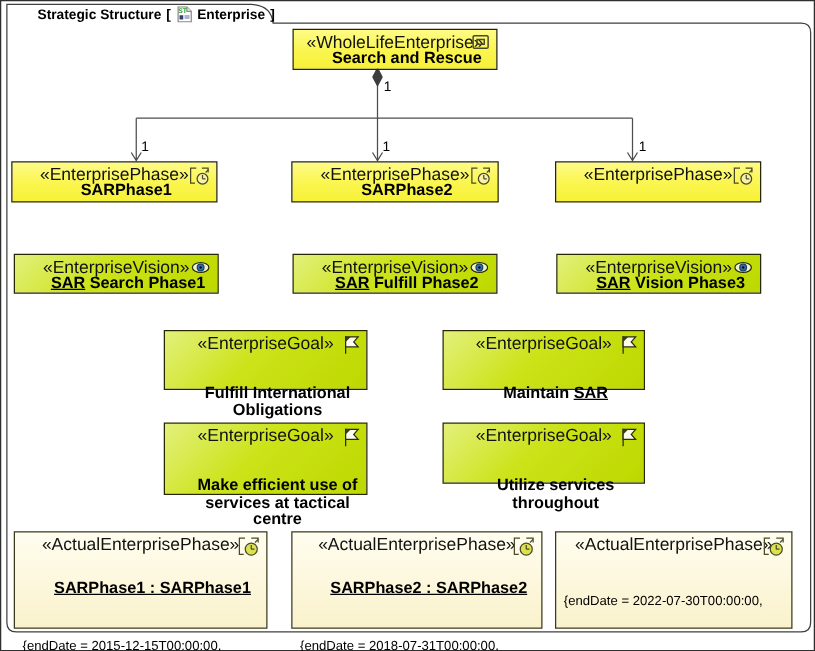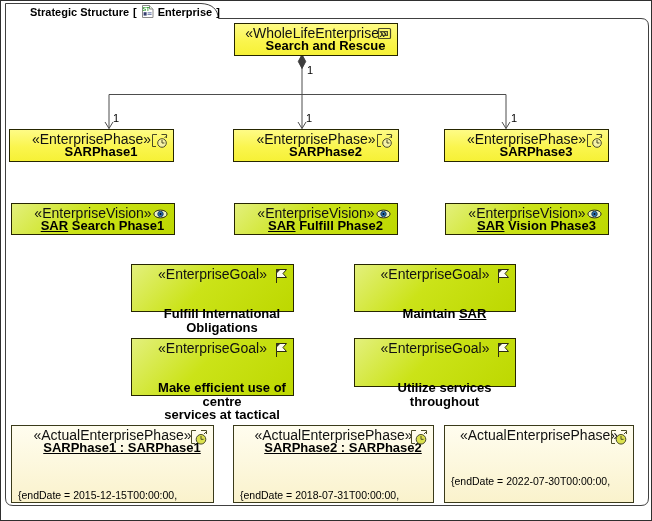--- a/index.html
+++ b/index.html
@@ -12,21 +12,21 @@
   #tab-content{position:absolute;left:13px;top:4px;height:13px;display:flex;
                align-items:center;gap:4px;font-size:11px;font-weight:bold;color:#000;margin-left:16px;}
   
   .el{position:absolute;box-sizing:border-box;border:1px solid #262600;
       text-align:center;color:#000;}
   .yellow{background:linear-gradient(180deg,#FEFB86 0%,#FAF54E 55%,#F6F136 100%);}
   .green{background:linear-gradient(135deg,#E3F07C 0%,#CBE318 45%,#BDD800 100%);}
   .cream{background:linear-gradient(180deg,#FFFDEF 0%,#FAF2CC 100%);border-color:#3a3a1a;}
   .stereo{font-size:14px;line-height:12px;padding-top:3px;color:#111;white-space:pre-wrap;}
   .name{font-size:13px;font-weight:bold;line-height:13.5px;white-space:pre-wrap;padding-left:19px;}
-  .u{text-decoration:underline;}
+  .u{text-decoration:underline;margin-top:22px;}
   .attrs{font-size:10.5px;text-align:left;padding:3px 2px 0 6px;line-height:15px;
          white-space:pre-wrap;}
   .badge{position:absolute;top:3px;right:5px;line-height:0;}
   .badge-eye{top:5px;right:6px;}
   
   #sar-enterprise{left:233px;top:22px;width:164px;height:33px;}
   #phase1{left:8px;  top:128px;width:165px;height:33px;}
   #phase2{left:232px;top:128px;width:166px;height:33px;}
   #phase3{left:443px;top:128px;width:165px;height:33px;}
   #vision1{left:10px; top:202px;width:164px;height:32px;}
@@ -122,21 +122,20 @@
         <path d="M6 1.5 H1.5 V13.5 H5" fill="none" stroke="#4a4a28"></path>
         <path d="M10.5 1.5 H15.5 V5" fill="none" stroke="#4a4a28"></path>
         <line x1="13.5" y1="5" x2="15.8" y2="2.7" stroke="#4a4a28"></line>
         <circle cx="11" cy="10" r="4.3" fill="#F6F2A6" stroke="#4a4a28"></circle>
         <path d="M11 10 V7 M11 10 H13.4" stroke="#4a4a28"></path>
       </svg>
     </span>
   </div>
   <div class="el yellow" id="phase3">
     <div class="stereo">«EnterprisePhase»</div>
-    <div class="name">SARPhase3</div>
     <span class="badge">
       <svg width="17" height="16" viewBox="0 0 17 16">
         <path d="M6 1.5 H1.5 V13.5 H5" fill="none" stroke="#4a4a28"></path>
         <path d="M10.5 1.5 H15.5 V5" fill="none" stroke="#4a4a28"></path>
         <line x1="13.5" y1="5" x2="15.8" y2="2.7" stroke="#4a4a28"></line>
         <circle cx="11" cy="10" r="4.3" fill="#F6F2A6" stroke="#4a4a28"></circle>
         <path d="M11 10 V7 M11 10 H13.4" stroke="#4a4a28"></path>
       </svg>
     </span>
   </div>
@@ -198,21 +197,21 @@
       <svg width="14" height="16" viewBox="0 0 14 16">
         <line x1="2.5" y1="1" x2="2.5" y2="15" stroke="#2a2a10"></line>
         <polygon points="2.5,1.5 12.5,1.5 9,5.5 12.5,9.5 2.5,9.5" fill="#FCFCEE" stroke="#2a2a10"></polygon>
         <polygon points="2.5,1.5 6.5,1.5 2.5,5.5" fill="#3a3a20"></polygon>
       </svg>
     </span>
   </div>
   <div class="el green" id="goal3">
     <div class="stereo">«EnterpriseGoal»</div>
     <div class="name">
-      <div>Make efficient use of</div><div>centre</div><div>services at tactical</div>
+      <div>Make efficient use of</div><div>services at tactical</div><div>centre</div>
     </div>
     <span class="badge">
       <svg width="14" height="16" viewBox="0 0 14 16">
         <line x1="2.5" y1="1" x2="2.5" y2="15" stroke="#2a2a10"></line>
         <polygon points="2.5,1.5 12.5,1.5 9,5.5 12.5,9.5 2.5,9.5" fill="#FCFCEE" stroke="#2a2a10"></polygon>
         <polygon points="2.5,1.5 6.5,1.5 2.5,5.5" fill="#3a3a20"></polygon>
       </svg>
     </span>
   </div>
   <div class="el green" id="goal4">

